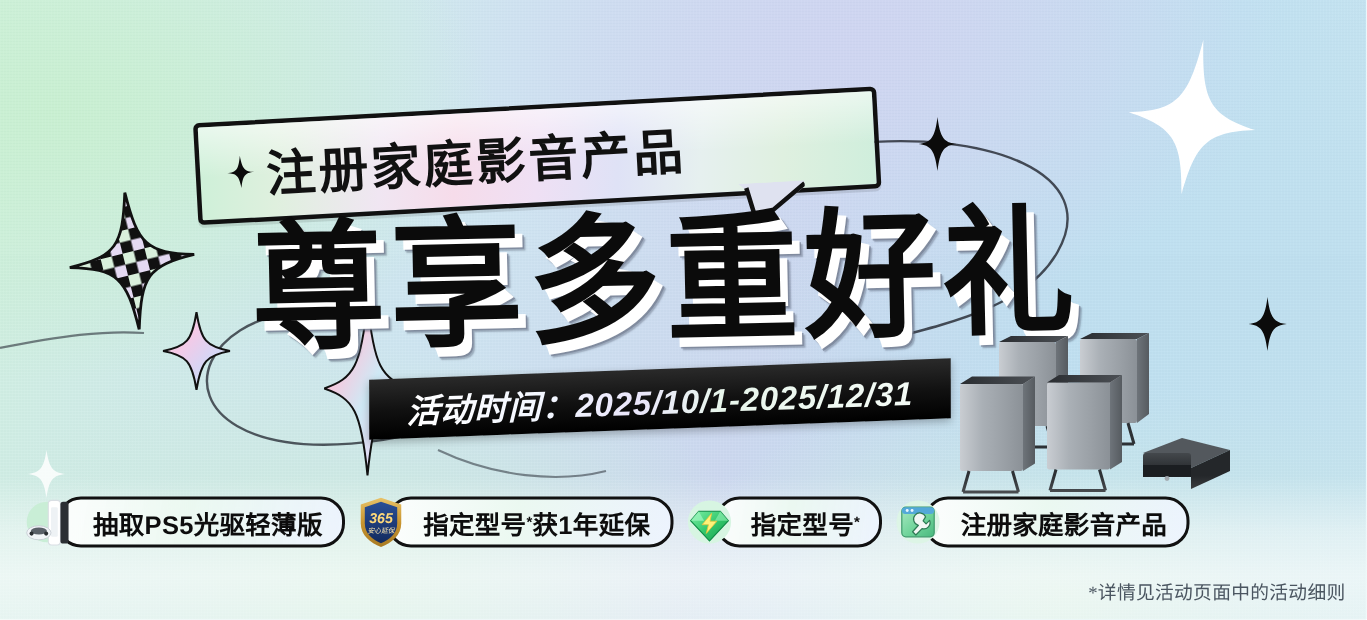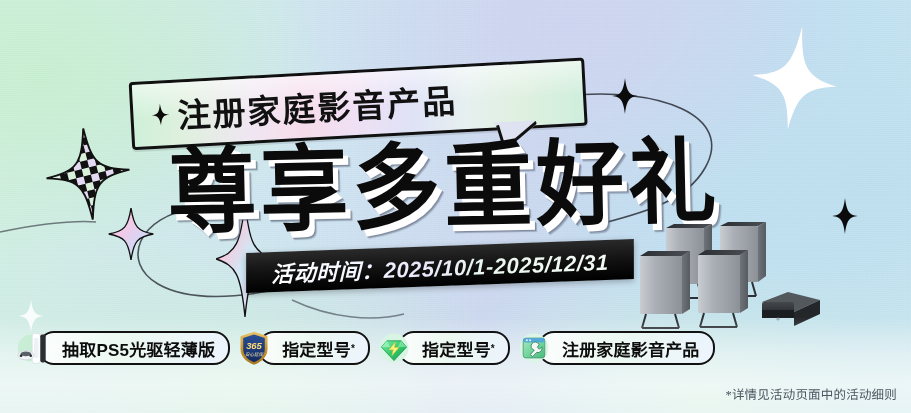--- a/index.html
+++ b/index.html
@@ -350,20 +350,21 @@
           </defs>
           <path d="M20 2 L35 7 V21 C35 30 28 35.5 20 38.5 C12 35.5 5 30 5 21 V7 Z" fill="url(#shg)"></path>
           <path d="M20 5 L32 9 V21 C32 28.6 26.4 33.2 20 35.8 C13.6 33.2 8 28.6 8 21 V9 Z" fill="url(#shn)"></path>
           <text x="20" y="21" font-family="Liberation Sans, sans-serif" font-size="10.5" font-weight="700" fill="#ffd97a" text-anchor="middle">365</text>
           <text x="20" y="28.5" font-family="Liberation Sans, sans-serif" font-size="5" fill="#ffe9b0" text-anchor="middle">安心延保</text>
         </svg>
       </div>
       <div class="pill">
         <span>指定型号</span>
           <sup>*</sup>
+          <span>获1年延保</span>
       </div>
     </div>
 
     <div class="badge">
       <div class="ic">
         <svg viewBox="0 0 40 40" style="display:block;width:100%;height:100%">
           <defs>
             <linearGradient id="dmg" x1="0" y1="0" x2="1" y2="1">
               <stop offset="0%" stop-color="#7ff0a8"></stop>
                 <stop offset="50%" stop-color="#35c96d"></stop>

